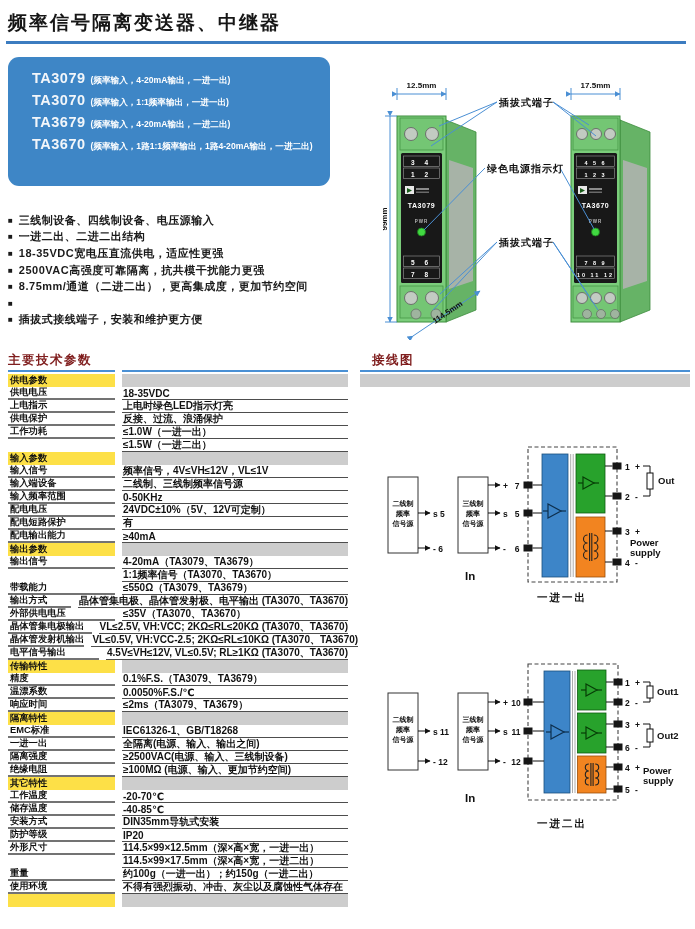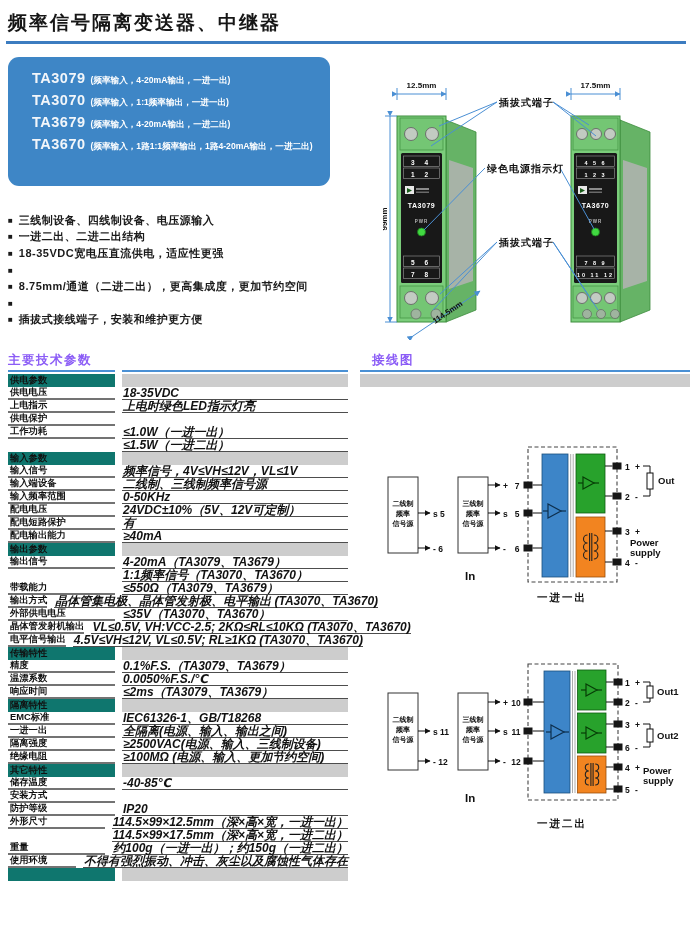--- a/index.html
+++ b/index.html
@@ -17,31 +17,31 @@
   .p-model{color:#f2f6fa;font-size:14.5px;font-weight:600;letter-spacing:.5px;margin-right:5px;}
   .p-desc{color:#ffffff;font-size:8.6px;font-weight:bold;}
 
   
   .feature-list{left:8px;top:212px;width:360px;}
   .feature-item{display:flex;align-items:center;height:16.6px;white-space:nowrap;}
   .bullet{font-size:8px;margin-right:6px;color:#1a1a1a;}
   .f-text{font-size:11px;font-weight:bold;color:#1a1a1a;letter-spacing:.5px;}
 
   
-  .sec-heading{font-size:12.5px;font-weight:bold;color:#8b5cf6;letter-spacing:1.5px;}
+  .sec-heading{font-size:12.5px;font-weight:bold;color:#7f1d1d;letter-spacing:1.5px;}
   .blue-line{height:2px;background:#4a90d4;}
 
   
   .specs-table{left:8px;top:374px;width:340px;}
   .spec-row{display:flex;height:13px;}
   .cell{display:flex;align-items:center;box-sizing:border-box;}
   .cell.label{width:107px;margin-right:7px;border-bottom:2px solid #737373;font-size:9.3px;font-weight:bold;padding-left:2px;white-space:nowrap;}
   .cell.label.blank{border-bottom:none;}
-  .cell.val{flex:1;border-bottom:1px solid #4d4d4d;font-size:12px;font-weight:bold;white-space:nowrap;padding-left:1px;font-style:italic;}
-  .spec-row.section .cell.label{background:#0f766e;border-bottom:none;}
+  .cell.val{flex:1;border-bottom:1px solid #4d4d4d;font-size:10px;font-weight:bold;white-space:nowrap;padding-left:1px;}
+  .spec-row.section .cell.label{background:#fde047;border-bottom:none;}
   .spec-row.section .cell.val{background:#cdcdcd;border-bottom:none;}
 
   .wiring-bar{left:360px;top:374px;width:330px;height:13px;background:#cdcdcd;}
 
   
   svg text{font-family:"Liberation Sans","DejaVu Sans",sans-serif;fill:#111;}
   .srcbox{fill:#fff;stroke:#333;stroke-width:1;}
   .dashbox{fill:none;stroke:#444;stroke-width:1.1;stroke-dasharray:4 2.5;}
   .dg-wire{stroke:#111;stroke-width:1;fill:none;}
   .term{fill:#161616;}
@@ -99,20 +99,21 @@
       <div class="feature-item">
         <span class="bullet">■</span>
         <span class="f-text">一进二出、二进二出结构</span>
       </div>
       <div class="feature-item">
         <span class="bullet">■</span>
         <span class="f-text">18-35VDC宽电压直流供电，适应性更强</span>
       </div>
       <div class="feature-item">
         <span class="bullet">■</span>
+        <span class="f-text">2500VAC高强度可靠隔离，抗共模干扰能力更强</span>
       </div>
       <div class="feature-item">
         <span class="bullet">■</span>
         <span class="f-text">8.75mm/通道（二进二出），更高集成度，更加节约空间</span>
       </div>
       <div class="feature-item">
         <span class="bullet">■</span>
       </div>
       <div class="feature-item">
         <span class="bullet">■</span>
@@ -249,20 +250,21 @@
       <div class="spec-row">
         <div class="cell label">供电电压</div>
         <div class="cell val">18-35VDC</div>
       </div>
       <div class="spec-row">
         <div class="cell label">上电指示</div>
         <div class="cell val">上电时绿色LED指示灯亮</div>
       </div>
       <div class="spec-row">
         <div class="cell label">供电保护</div>
+        <div class="cell val">反接、过流、浪涌保护</div>
       </div>
       <div class="spec-row">
         <div class="cell label">工作功耗</div>
         <div class="cell val">≤1.0W（一进一出）</div>
       </div>
       <div class="spec-row">
         <div class="cell label blank"></div>
         <div class="cell val">≤1.5W（一进二出）</div>
       </div>
       <div class="spec-row section">
@@ -311,20 +313,24 @@
       </div>
       <div class="spec-row">
         <div class="cell label">输出方式</div>
         <div class="cell val">晶体管集电极、晶体管发射极、电平输出 (TA3070、TA3670)</div>
       </div>
       <div class="spec-row">
         <div class="cell label">外部供电电压</div>
         <div class="cell val">≤35V（TA3070、TA3670）</div>
       </div>
       <div class="spec-row">
+        <div class="cell label">晶体管集电极输出</div>
+        <div class="cell val">VL≤2.5V, VH:VCC; 2KΩ≤RL≤20KΩ (TA3070、TA3670)</div>
+      </div>
+      <div class="spec-row">
         <div class="cell label">晶体管发射机输出</div>
         <div class="cell val">VL≤0.5V, VH:VCC-2.5; 2KΩ≤RL≤10KΩ (TA3070、TA3670)</div>
       </div>
       <div class="spec-row">
         <div class="cell label">电平信号输出</div>
         <div class="cell val">4.5V≤VH≤12V, VL≤0.5V; RL≥1KΩ (TA3070、TA3670)</div>
       </div>
       <div class="spec-row section">
         <div class="cell label">传输特性</div>
         <div class="cell val"></div>
@@ -359,25 +365,30 @@
       </div>
       <div class="spec-row">
         <div class="cell label">绝缘电阻</div>
         <div class="cell val">≥100MΩ (电源、输入、更加节约空间)</div>
       </div>
       <div class="spec-row section">
         <div class="cell label">其它特性</div>
         <div class="cell val"></div>
       </div>
       <div class="spec-row">
+        <div class="cell label">工作温度</div>
+        <div class="cell val">-20-70℃</div>
+      </div>
+      <div class="spec-row">
         <div class="cell label">储存温度</div>
         <div class="cell val">-40-85℃</div>
       </div>
       <div class="spec-row">
         <div class="cell label">安装方式</div>
+        <div class="cell val">DIN35mm导轨式安装</div>
       </div>
       <div class="spec-row">
         <div class="cell label">防护等级</div>
         <div class="cell val">IP20</div>
       </div>
       <div class="spec-row">
         <div class="cell label">外形尺寸</div>
         <div class="cell val">114.5×99×12.5mm（深×高×宽，一进一出）</div>
       </div>
       <div class="spec-row">

